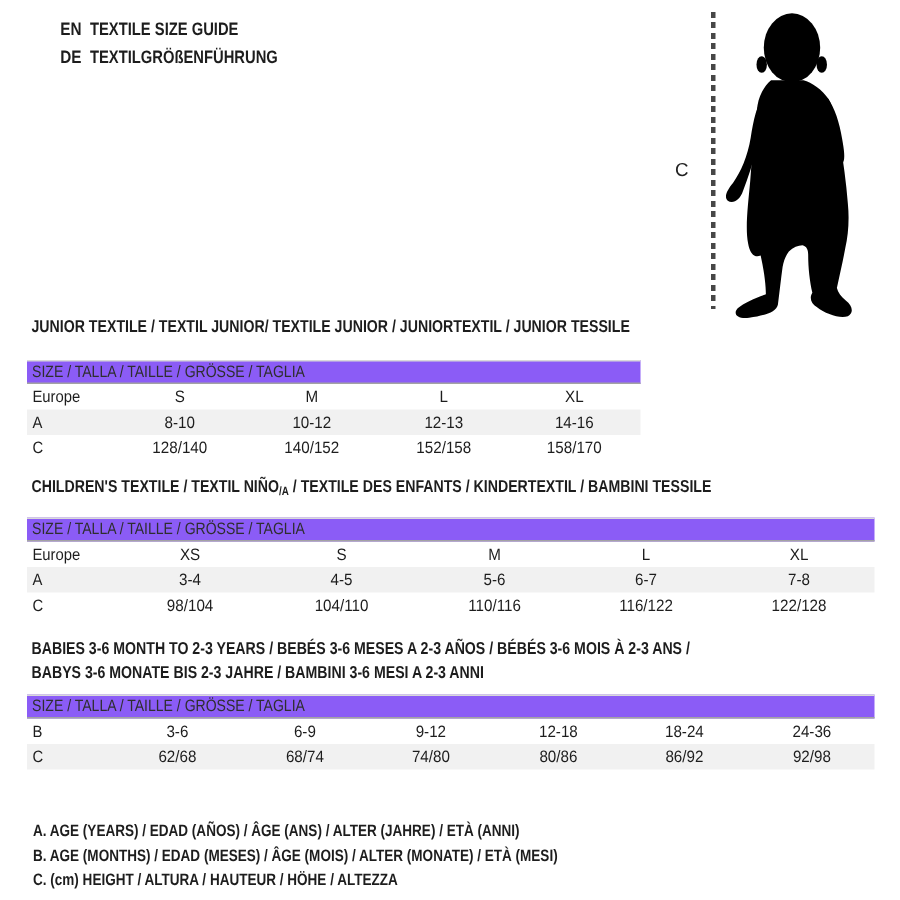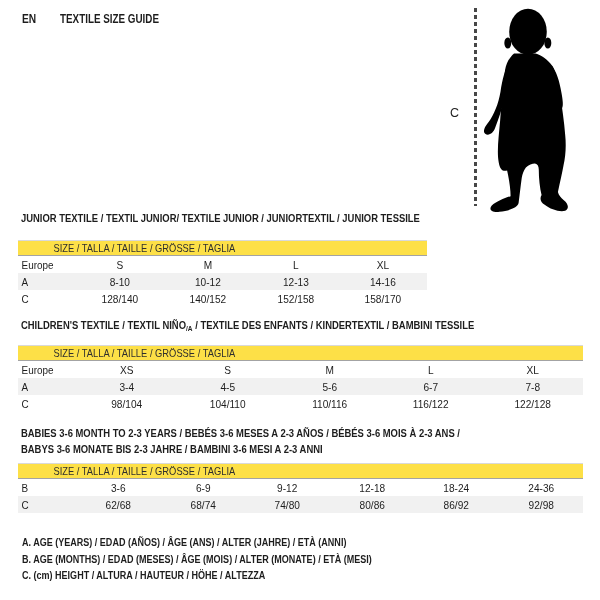--- a/index.html
+++ b/index.html
@@ -5,59 +5,63 @@
   html,body{margin:0;padding:0;}
   body{
     width:600px;height:600px;position:relative;background:#ffffff;
     font-family:"Liberation Sans","DejaVu Sans",sans-serif;color:#1d1d1d;
     -webkit-font-smoothing:antialiased;overflow:hidden;
   }
   .abs{position:absolute;}
 
   
   .lang-block{left:22px;top:10px;}
-  .lang-row{display:flex;height:18.5px;align-items:center;}
+  .lang-row{display:flex;height:18.5px;align-items:center;text-align:right;}
   .lang-code{width:38px;font-weight:bold;font-size:12px;transform:scaleX(.85);transform-origin:0 50%;}
   .lang-label{font-weight:bold;font-size:12px;white-space:nowrap;transform:scaleX(.82);transform-origin:0 50%;}
 
   
   .measure-line{left:474px;top:8px;width:3px;height:198px;
     background:repeating-linear-gradient(to bottom,#474747 0 4px,rgba(0,0,0,0) 4px 7px);}
   .measure-label{left:450px;top:106px;font-size:12.5px;color:#222;}
   .toddler{left:478px;top:4px;}
 
   
   .sec-title{font-weight:bold;font-size:11.5px;white-space:nowrap;letter-spacing:0;
     transform:scaleX(.82);transform-origin:0 0;}
   .sec-title.two-line{white-space:normal;width:700px;line-height:15.5px;}
   .sec-title .subA{font-size:8px;vertical-align:-2px;}
 
   
   .size-table{background:#fff;}
-  .band{height:14px;background:#fde047;border-top:1px solid #d9d9d9;border-bottom:1px solid #a3a3a3;
-    display:flex;align-items:center;padding-left:32px;}
+  .band{height:14px;background:#8b5cf6;border-top:1px solid #d9d9d9;border-bottom:1px solid #a3a3a3;
+    display:flex;align-items:center;}
   .band span{font-size:11px;color:#2e2e2e;padding-left:4px;white-space:nowrap;
     transform:scaleX(.85);transform-origin:0 50%;}
   .trow{display:flex;height:17px;align-items:center;font-size:11px;}
   .tbody .trow:nth-child(even){background:#f1f1f1;}
   .tlabel{width:58px;padding-left:4px;box-sizing:border-box;transform:scaleX(.9);transform-origin:0 50%;}
   .tcell{flex:1;text-align:center;transform:scaleX(.92);transform-origin:50% 50%;}
 
   
-  .footnotes{left:22px;top:536px;}
+  .footnotes{left:22px;top:548px;}
   .foot-line{font-weight:bold;font-size:11px;height:16.5px;white-space:nowrap;
     transform:scaleX(.82);transform-origin:0 0;}
 </style>
 </head>
 <body>
 
 <div class="abs lang-block">
   <div class="lang-row">
     <span class="lang-code">EN</span>
     <span class="lang-label">TEXTILE SIZE GUIDE</span>
+  </div>
+  <div class="lang-row">
+    <span class="lang-code">DE</span>
+    <span class="lang-label">TEXTILGRÖßENFÜHRUNG</span>
   </div>
 </div>
 
 <div class="abs measure-line"></div>
 <div class="abs measure-label">C</div>
 <svg class="abs toddler" width="124" height="212" viewBox="0 0 349 609" aria-hidden="true">
   <g fill="#000000">
     <ellipse cx="140" cy="80" rx="54" ry="66"></ellipse>
     <ellipse cx="82" cy="112" rx="10" ry="16"></ellipse>
     <ellipse cx="197" cy="112" rx="10" ry="16"></ellipse>

